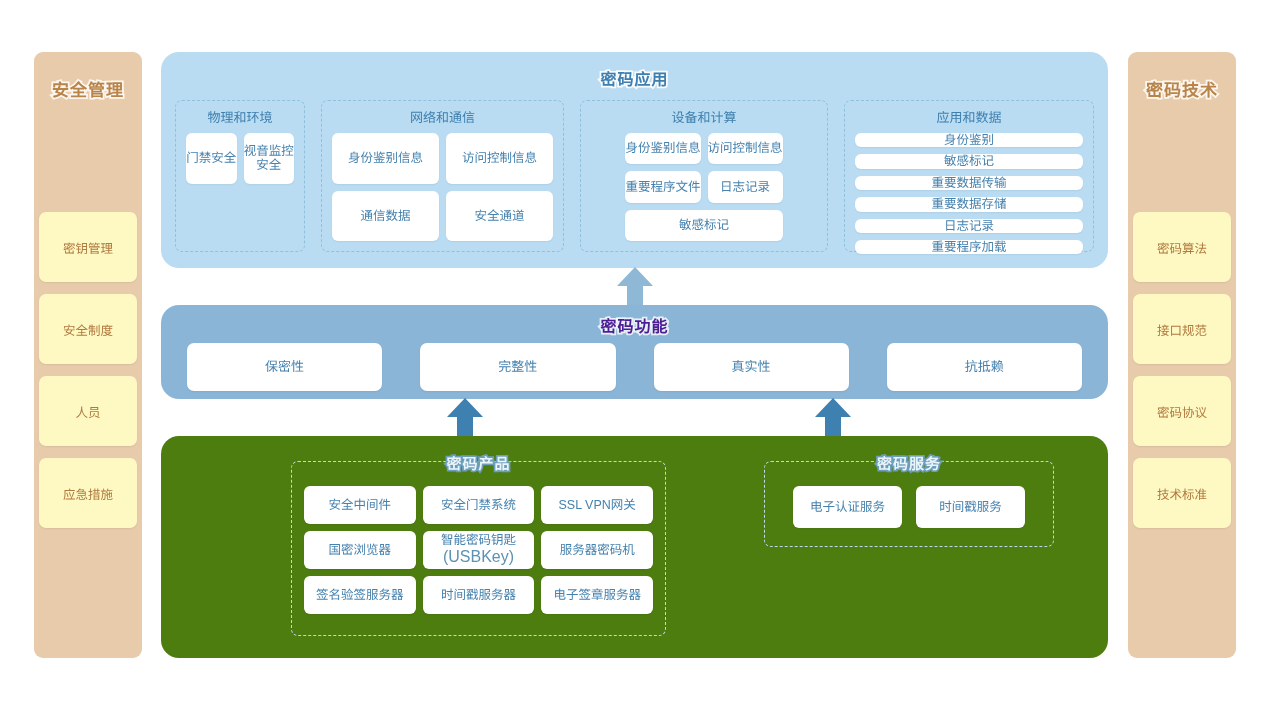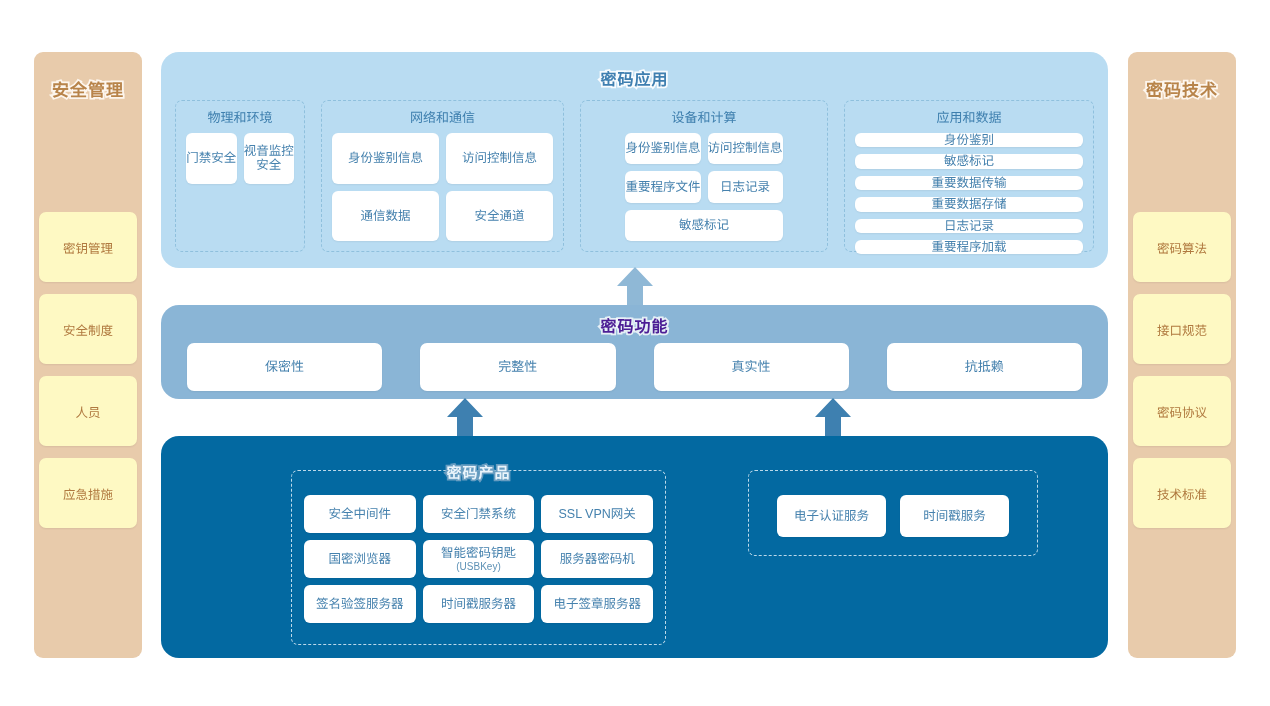--- a/index.html
+++ b/index.html
@@ -119,24 +119,24 @@
   }
   #layer-func .layer-title{color:#4c1d95;margin-bottom:6px;-webkit-text-stroke:3.5px rgba(255,255,255,0.78);}
   .func-row{
     display:flex;gap:38px;height:48px;
   }
   .func-row .chip{flex:1;border-radius:7px;font-size:13px;}
 
   
   #layer-prod{
     top:436px;height:222px;
-    background:#0369a1;
-    padding:17px 18px;
+    background:#4d7c0f;
+    padding:8px 18px;
     display:flex;
-    gap:44px;
+    gap:60px;
   }
   .prodbox{
     border:1.4px dashed #bcd9ea;
     border-radius:7px;
     padding:6px 12px 12px 12px;
     box-sizing:border-box;
     position:relative;
   }
   .prodbox .box-title{
     position:absolute;left:0;right:0;top:-10px;
@@ -161,21 +161,21 @@
     flex:0 0 290px;margin-left:38px;margin-top:17px;height:86px;
   }
   #box-services .svc-grid{
     margin-top:18px;
     display:grid;
     grid-template-columns:1fr 1fr;
     gap:14px;height:42px;
     padding:0 16px;
   }
   .chip-sub{
-    font-size:10px;color:#5d91b5;display:block;margin-top:1px;
+    font-size:16px;color:#5d91b5;display:block;margin-top:1px;
   }
   .arrow-up{
     position:absolute;
   }
   .arrow-up svg{display:block;}
 </style>
 </head>
 <body>
 
 <div id="diagram">
@@ -307,20 +307,21 @@
           </div>
         </div>
         <div class="chip">服务器密码机</div>
         <div class="chip">签名验签服务器</div>
         <div class="chip">时间戳服务器</div>
         <div class="chip">电子签章服务器</div>
       </div>
     </div>
 
     <div class="prodbox" id="box-services">
+      <div class="box-title">密码服务</div>
       <div class="svc-grid">
         <div class="chip">电子认证服务</div>
         <div class="chip">时间戳服务</div>
       </div>
     </div>
 
   </div>
 
 </div>
 

